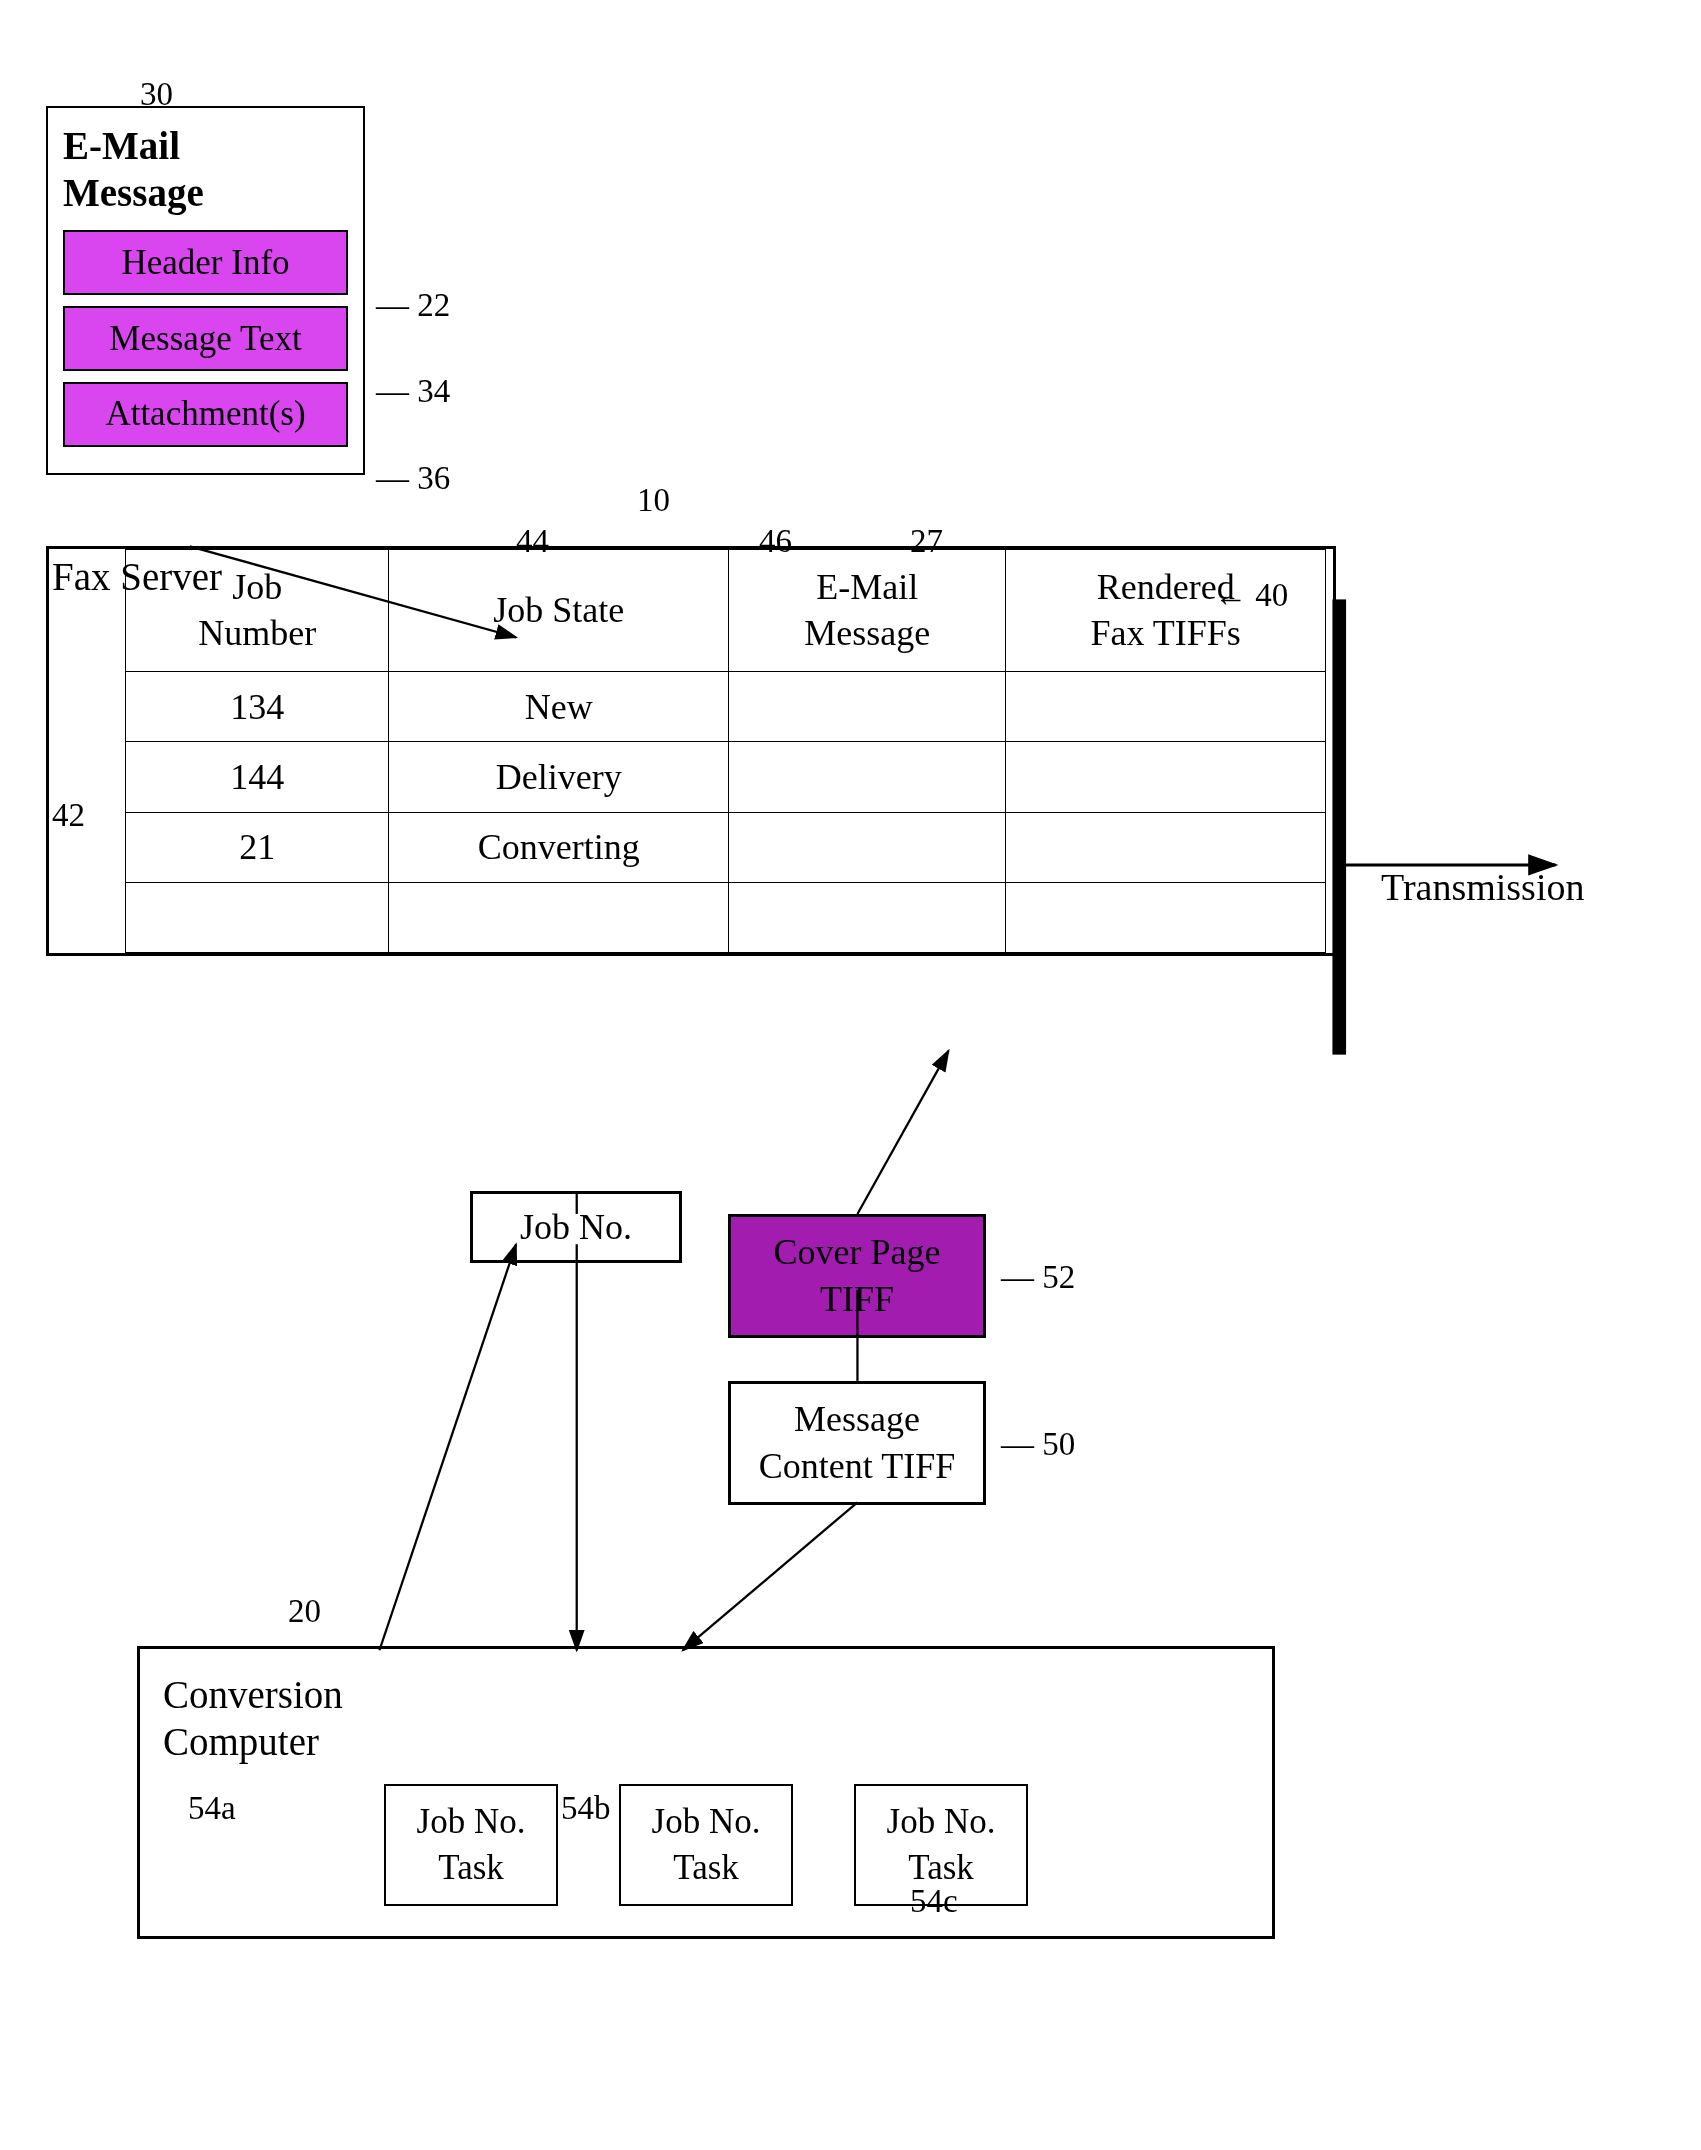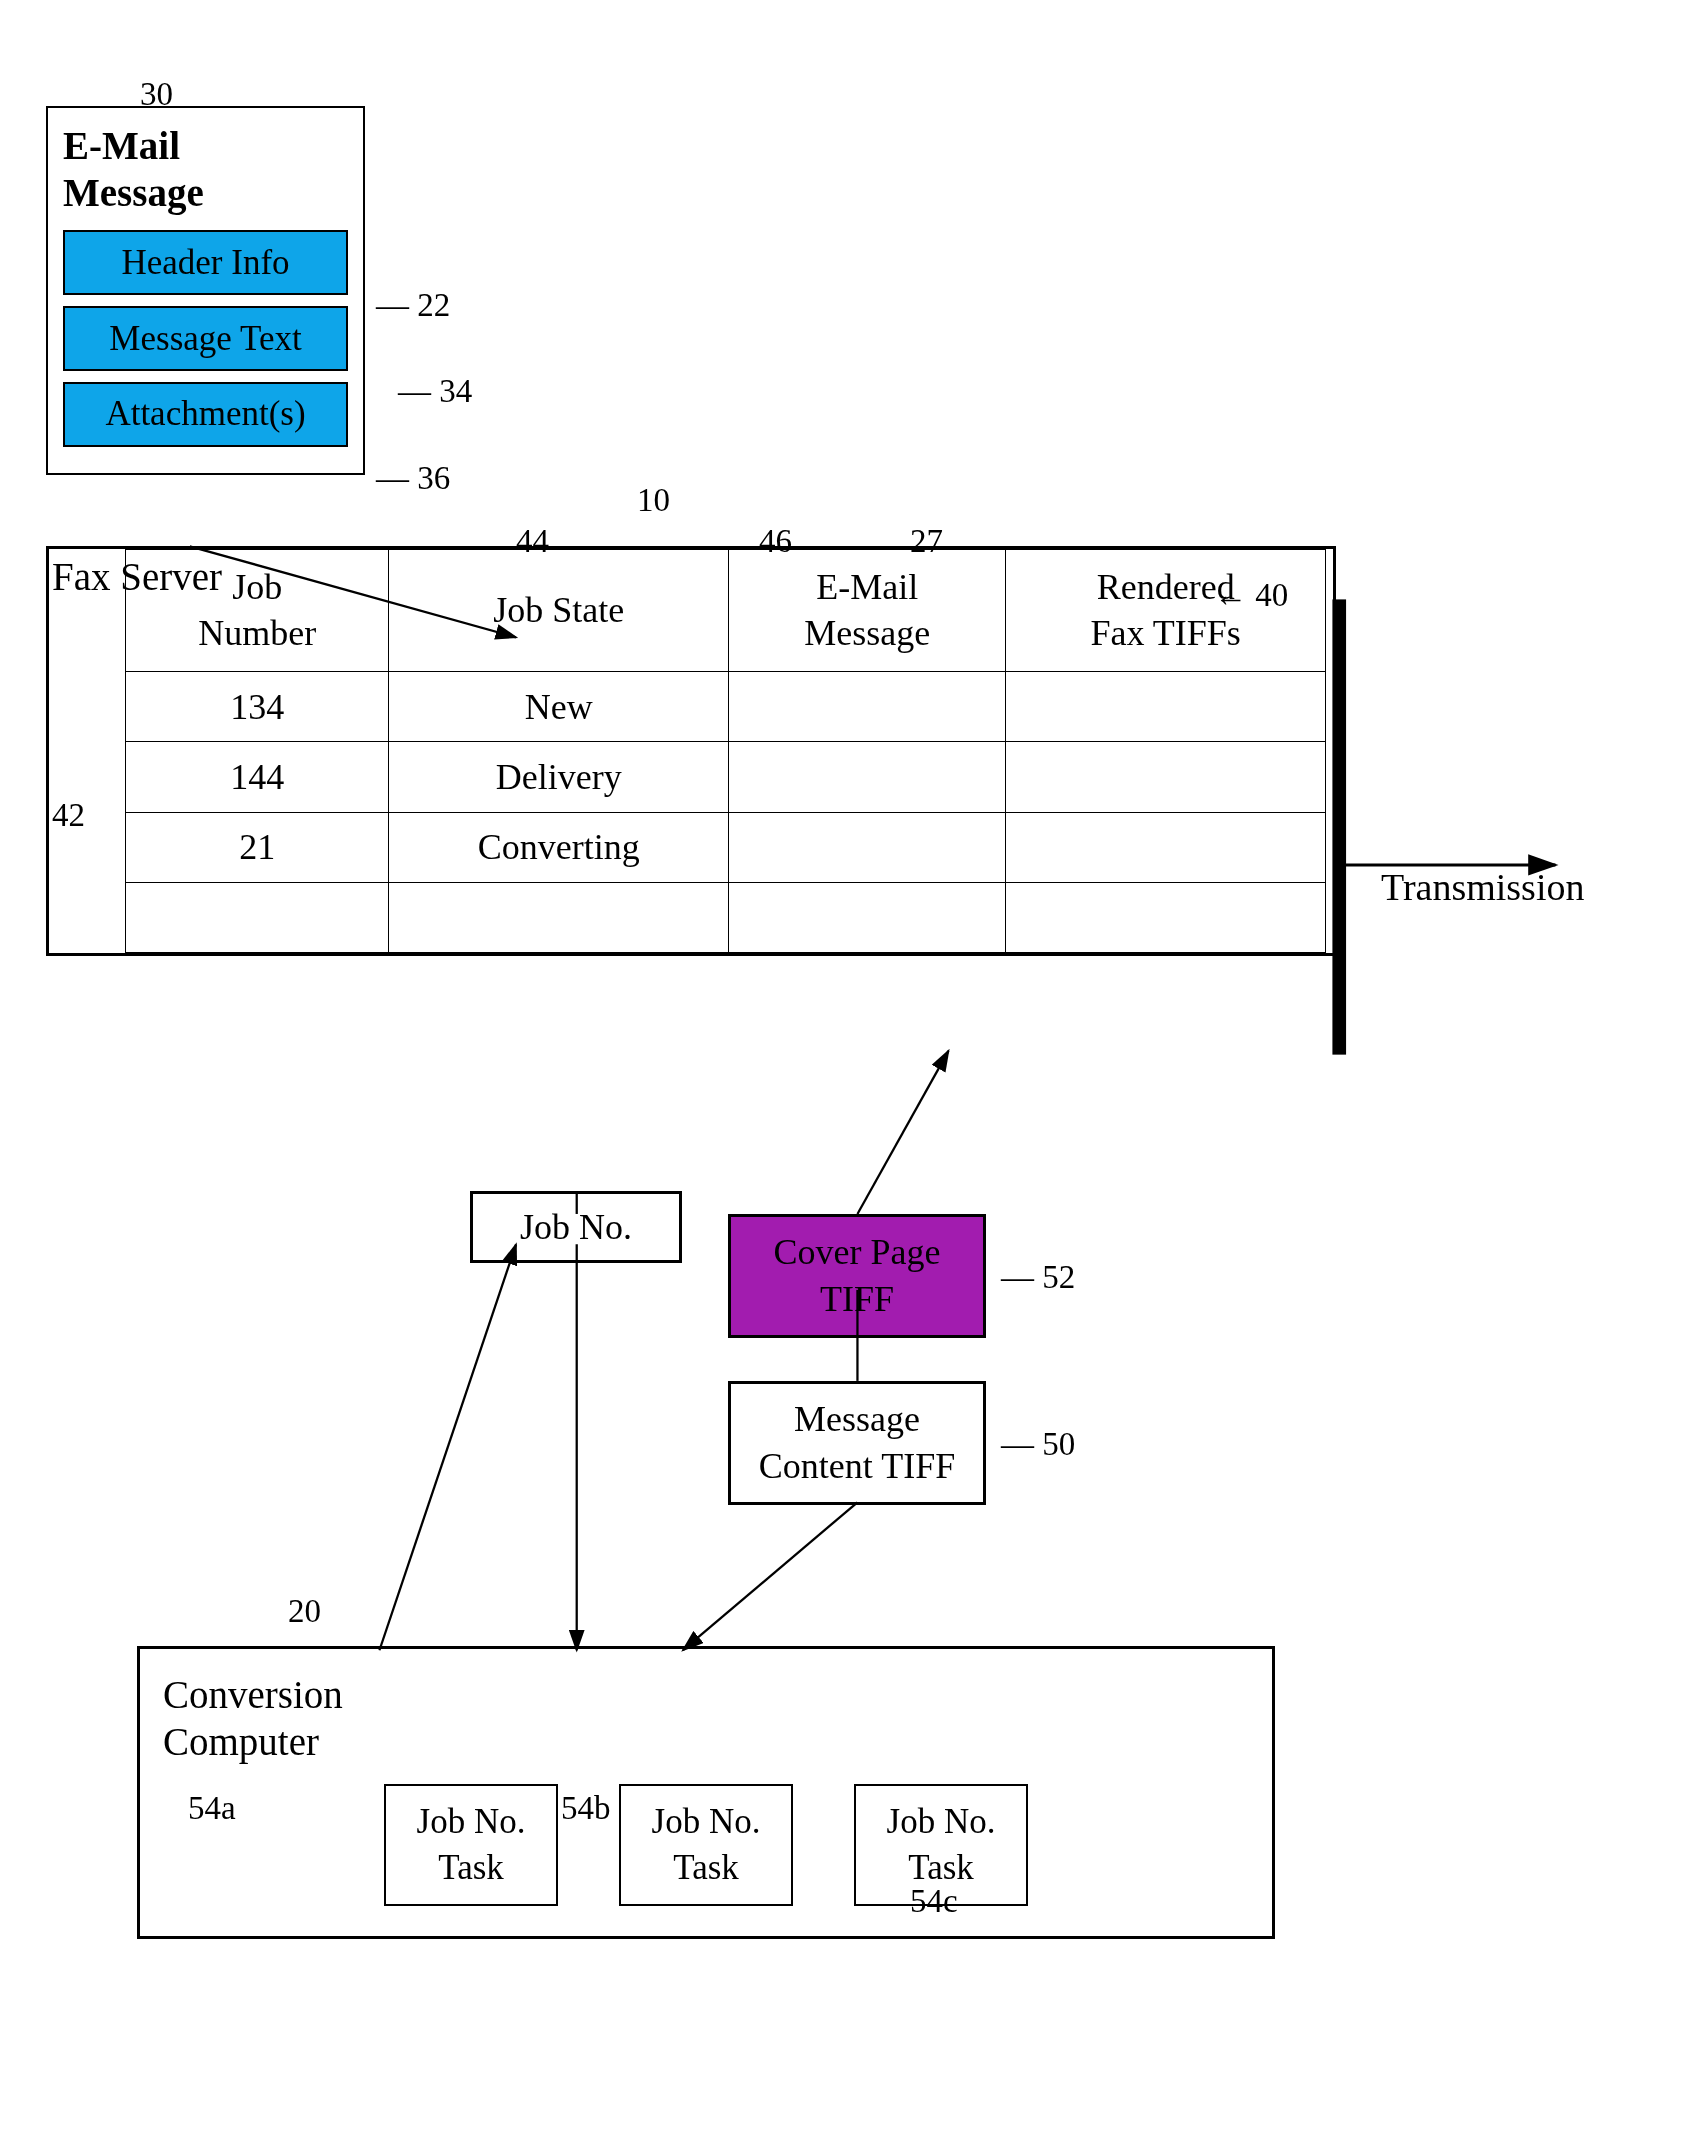--- a/index.html
+++ b/index.html
@@ -34,21 +34,21 @@
       font-weight: bold;
       margin-bottom: 13.7px;
       line-height: 1.2;
     }
     .email-sub-box {
       border: 2.3px solid #000;
       padding: 10.6px 13.7px;
       margin-bottom: 10.6px;
       font-size: 35px;
       text-align: center;
-      background: #0ea5e9;
+      background: #d946ef;
     }
 
     
     .ref {
       position: absolute;
       font-size: 33px;
       font-weight: normal;
     }
 
     
@@ -185,21 +185,21 @@
   <div class="ref" style="top:76px; left:140px;">30</div>
 
   <div class="email-message-box">
     <div class="email-message-title">E-Mail<br>Message</div>
     <div class="email-sub-box">Header Info</div>
     <div class="email-sub-box">Message Text</div>
     <div class="email-sub-box">Attachment(s)</div>
   </div>
 
   <div class="ref" style="top:287px; left:376px;">— 22</div>
-  <div class="ref" style="top:373px; left:398px;">— 34</div>
+  <div class="ref" style="top:373px; left:376px;">— 34</div>
   <div class="ref" style="top:460px; left:376px;">— 36</div>
 
   <div class="fax-server-container">
     <table class="job-table">
       <thead>
         <tr>
           <th>Job<br>Number</th>
           <th>Job State</th>
           <th>E-Mail<br>Message</th>
           <th>Rendered<br>Fax TIFFs</th>

